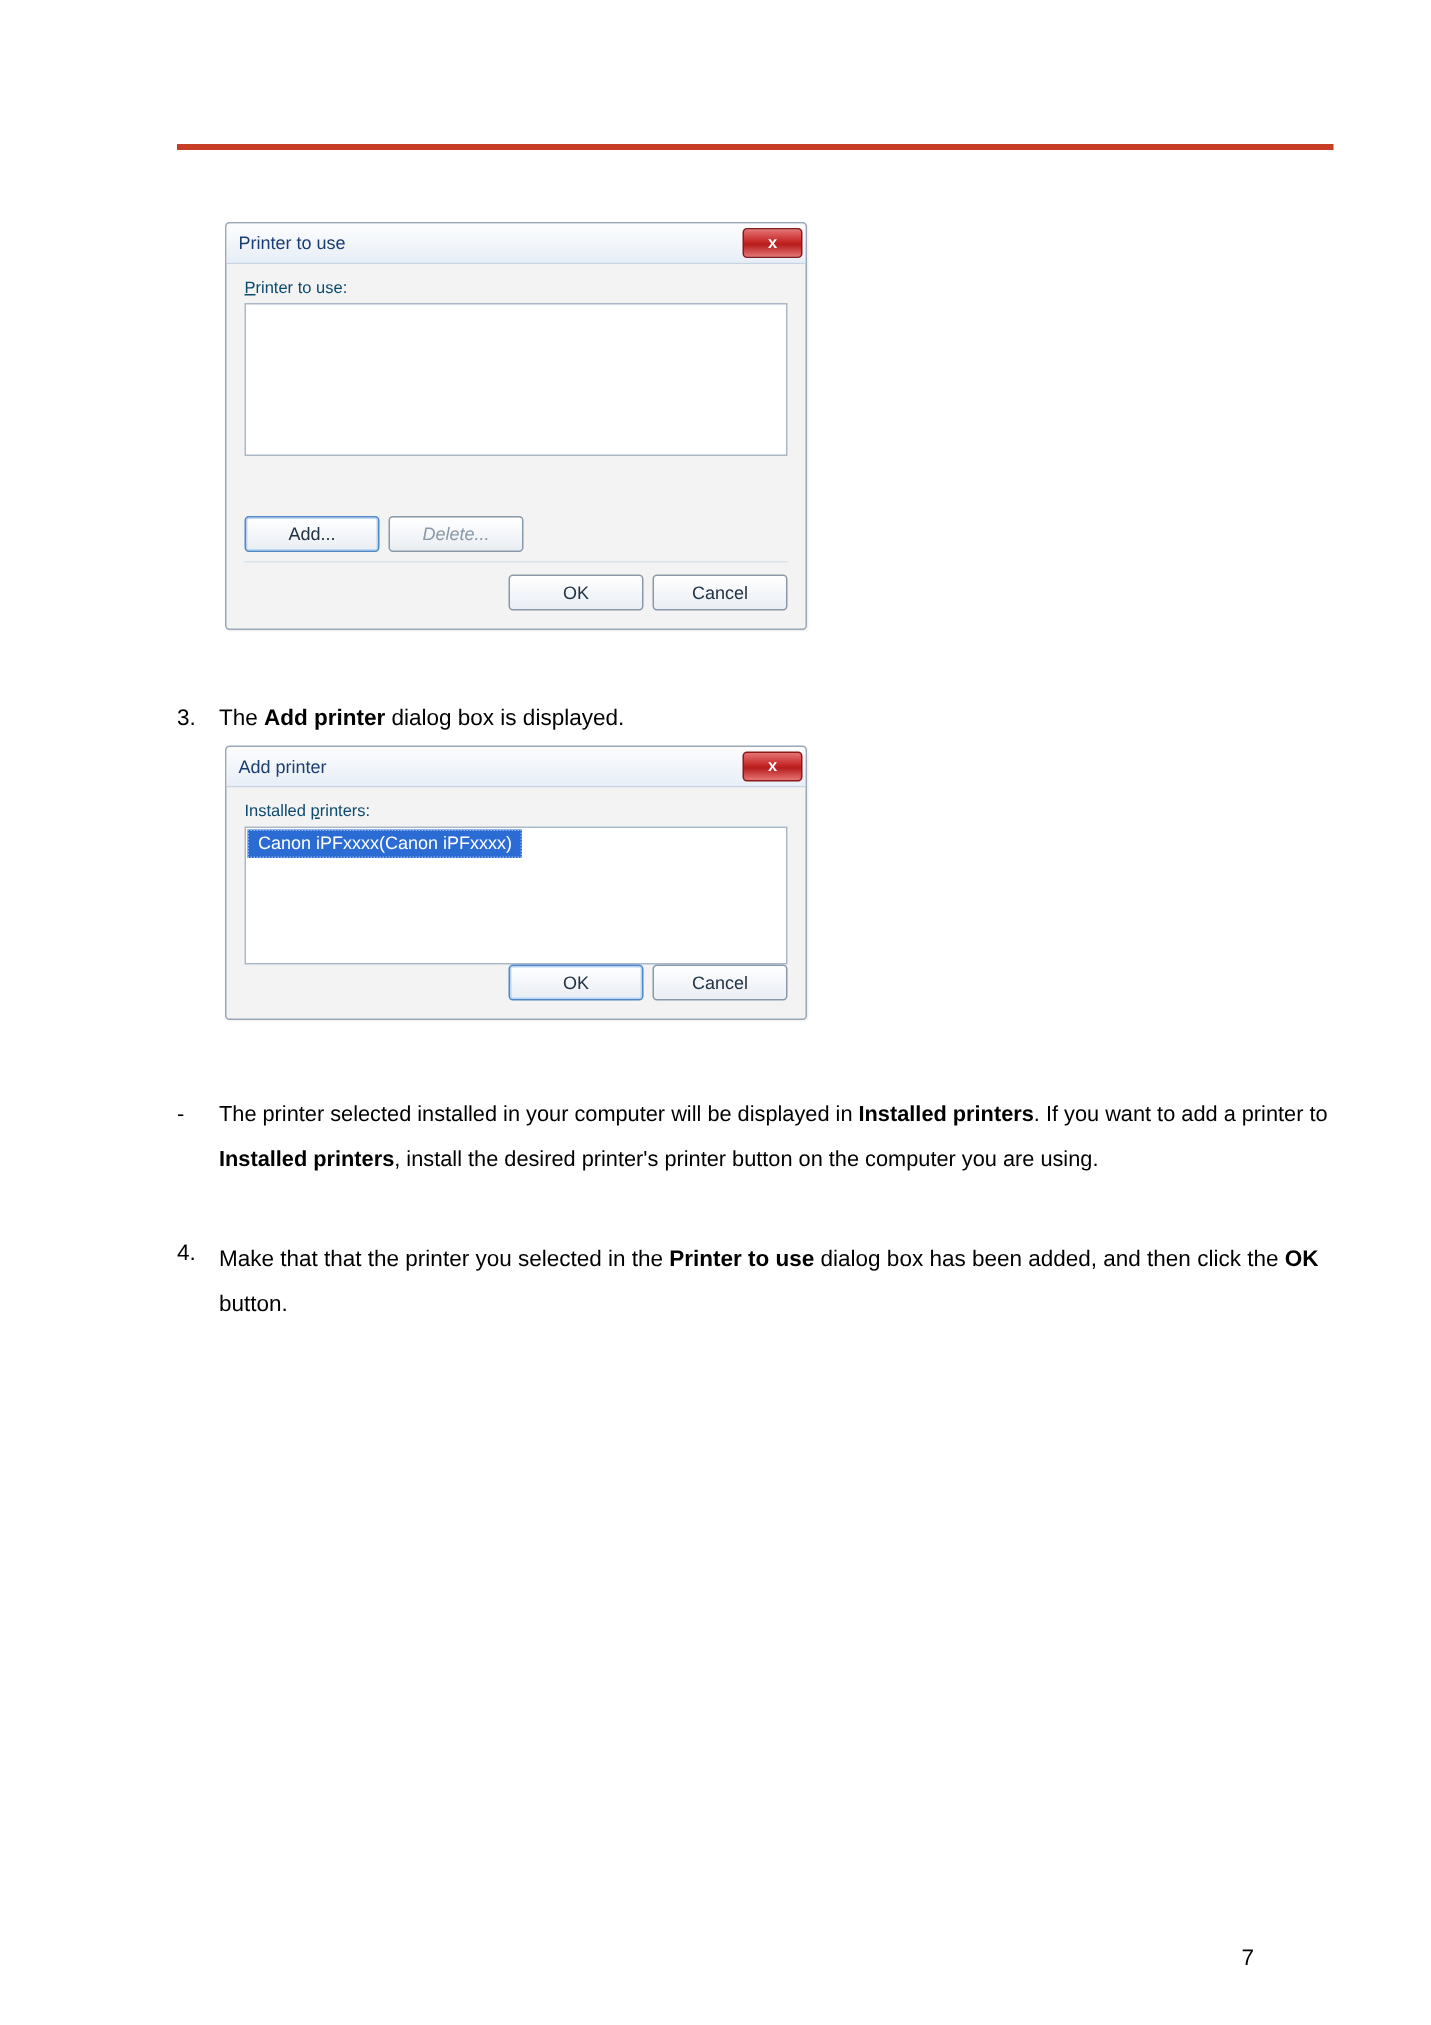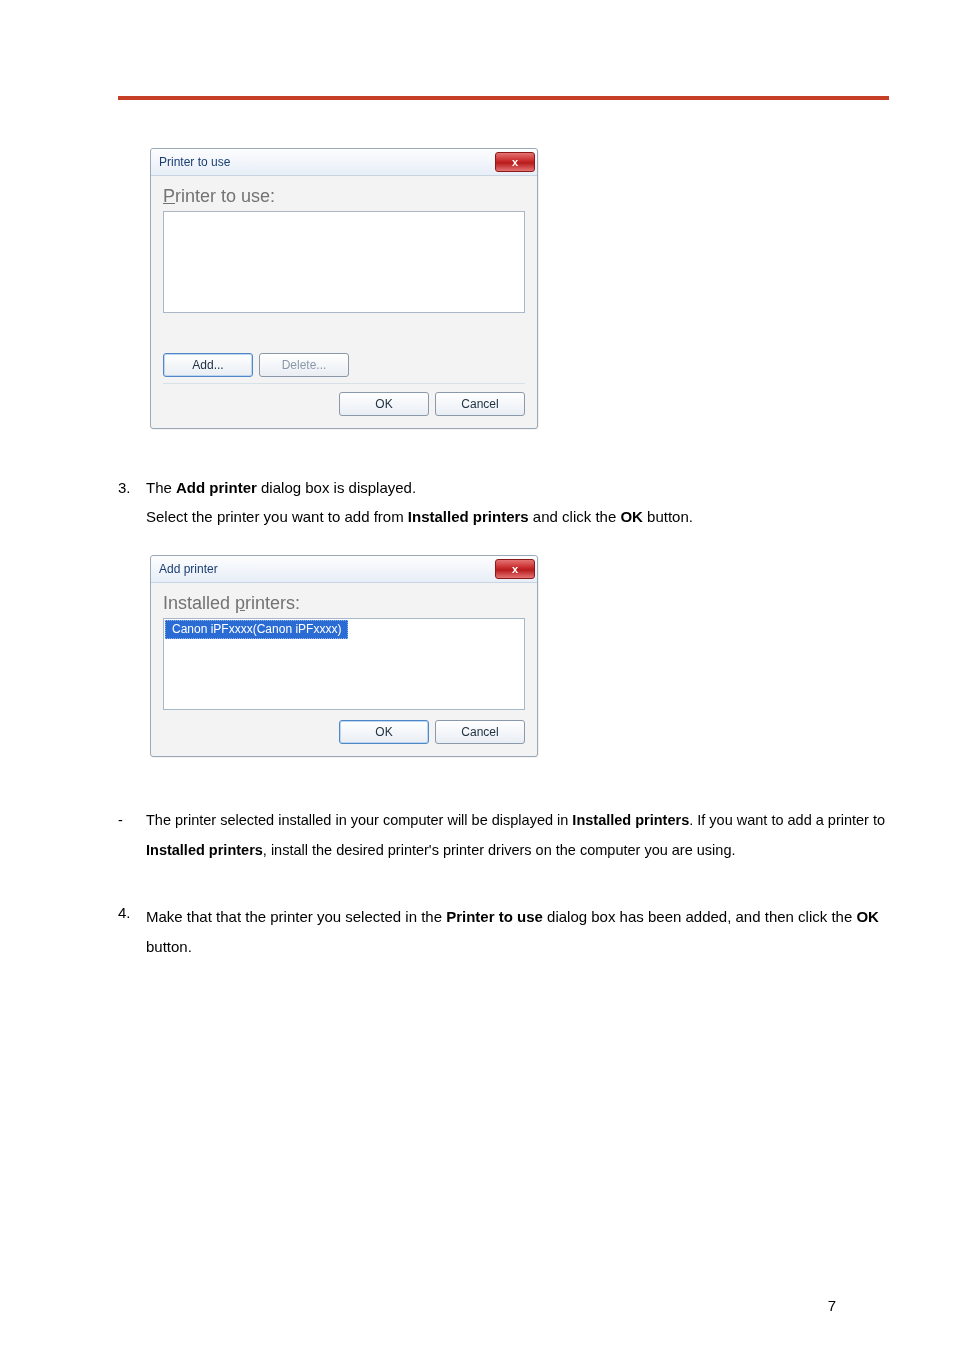--- a/index.html
+++ b/index.html
@@ -57,30 +57,29 @@
     justify-content: center;
     line-height: 1;
     cursor: pointer;
   }
   .win-dialog .body {
     padding: 10px 12px 12px 12px;
     font-size: 12px;
     color: #234;
   }
   .field-label {
-    color: #737373;
-    font-size: 18px;
+    color: #0c4a6e;
+    font-size: 11px;
     margin-bottom: 4px;
   }
   .field-label .ul { text-decoration: underline; }
   .listbox {
     border: 1px solid #a9b7c7;
     background: #fff;
     height: 100px;
-    margin-bottom: 10px;
   }
   .listbox.short { height: 90px; }
   .listbox .item-selected {
     background: #2b6cd4;
     color: #fff;
     display: inline-block;
     padding: 1px 6px 2px 6px;
     font-size: 12px;
     border: 1px dotted #8fb5ec;
     margin: 1px;
@@ -107,20 +106,21 @@
     justify-content: center;
     cursor: pointer;
   }
   .win-btn.default {
     border-color: #4f87c7;
     box-shadow: 0 0 0 1px #bcd6f2 inset;
   }
   .win-btn.disabled {
     color: #8a99a9;
     cursor: default;
+    font-style: italic;
   }
   .footer-row {
     display: flex;
     justify-content: flex-end;
     gap: 6px;
   }
   
   .step {
     display: flex;
     margin: 36px 0 8px 0;
@@ -189,23 +189,20 @@
       </div>
     </div>
   </div>
 
   <div class="step">
     <div class="num">3.</div>
     <div class="txt">
       <span>The </span><b>Add printer</b><span> dialog box is displayed.</span>
     </div>
   </div>
-  <div class="step-cont">
-    <span>Select the printer you want to add from </span><b>Installed printers</b><span> and click the </span><b>OK</b><span> button.</span>
-  </div>
 
   <div class="win-dialog">
     <div class="titlebar">
       <span>Add printer</span>
       <div class="close-btn">
         <span>x</span>
       </div>
     </div>
     <div class="body">
       <div class="field-label">
@@ -217,21 +214,21 @@
       <div class="footer-row">
         <div class="win-btn default">OK</div>
         <div class="win-btn">Cancel</div>
       </div>
     </div>
   </div>
 
   <div class="note-block">
     <div class="dash">-</div>
     <div class="ntxt">
-      <span>The printer selected installed in your computer will be displayed in </span><b>Installed printers</b><span>. If you want to add a printer to </span><b>Installed printers</b><span>, install the desired printer's printer drivers on the computer you are using.</span>
+      <span>The printer selected installed in your computer will be displayed in </span><b>Installed printers</b><span>. If you want to add a printer to </span><b>Installed printers</b><span>, install the desired printer's printer button on the computer you are using.</span>
     </div>
   </div>
 
   <div class="step">
     <div class="num">4.</div>
     <div class="txt" style="line-height:2.0">
       <span>Make that that the printer you selected in the </span><b>Printer to use</b><span> dialog box has been added, and then click the </span><b>OK</b><span> button.</span>
     </div>
   </div>
 

